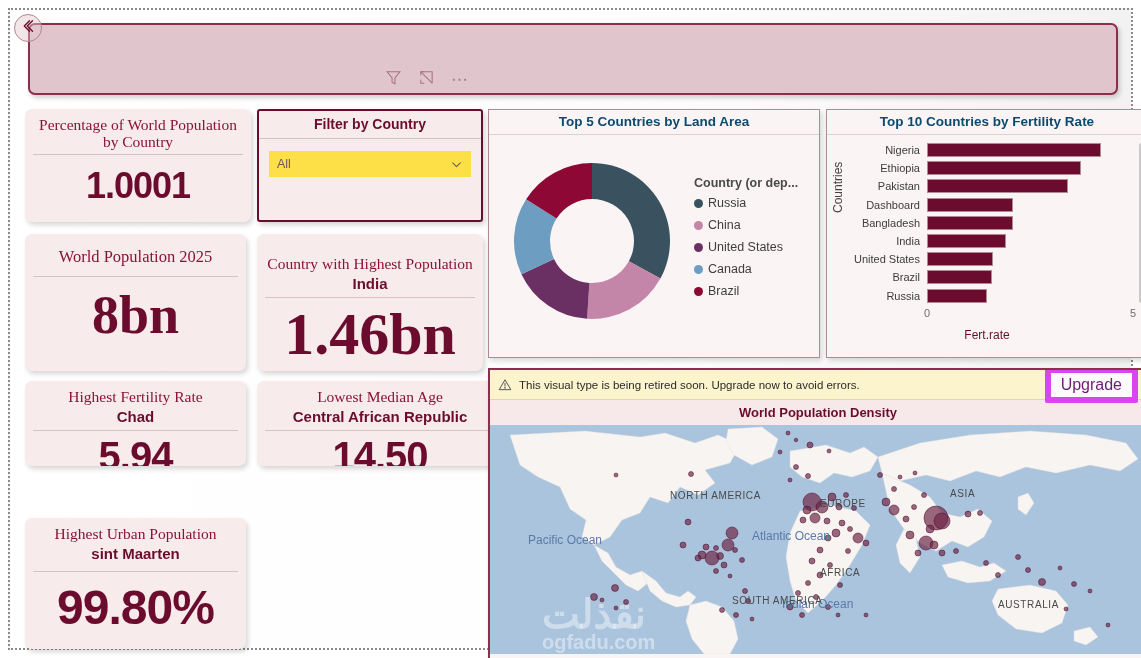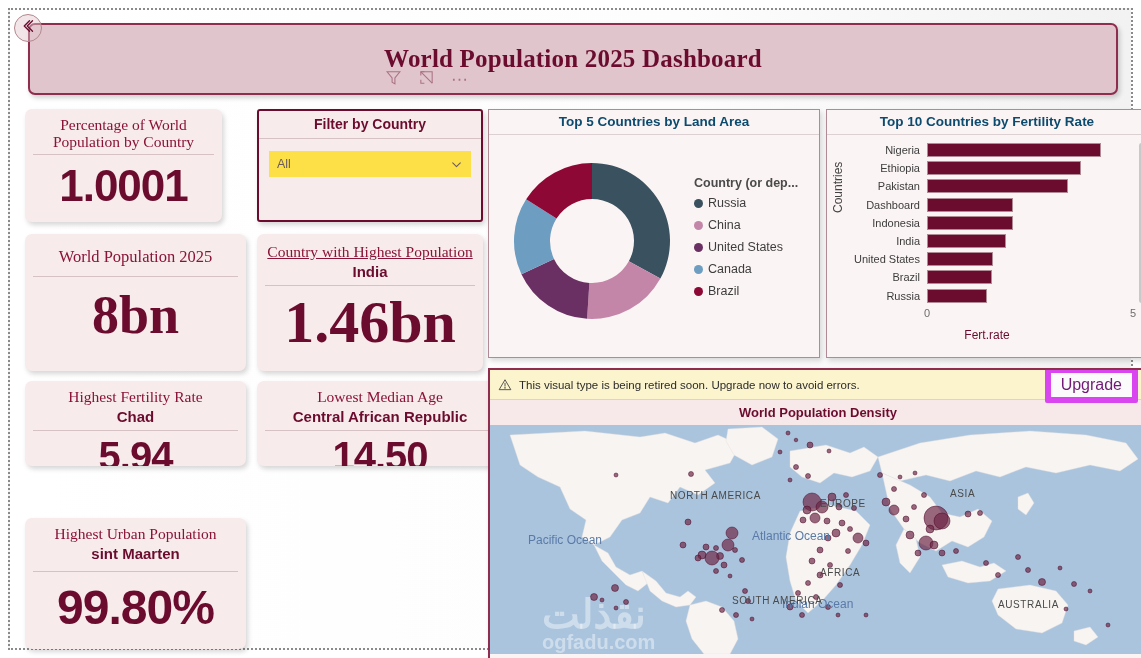--- a/index.html
+++ b/index.html
@@ -322,43 +322,42 @@
   <div id="back-btn">
     <span>
       <svg viewBox="0 0 24 24" fill="none" stroke="#6b0c2e" stroke-width="1.8" stroke-linecap="round" stroke-linejoin="round">
         <polyline points="14,5 7,12 14,19"></polyline>
         <polyline points="18,5 11,12 18,19"></polyline>
       </svg>
     </span>
   </div>
 
   <div id="header">
-    <div id="header-title">World Population 2025 Dashboard</div>
     <div id="header-icons">
       <span>
         <svg viewBox="0 0 24 24" fill="none" stroke="#6b0c2e" stroke-width="1.5">
           <polygon points="3,4 21,4 14,12.5 14,21 10,18.5 10,12.5"></polygon>
         </svg>
       </span>
       <span>
         <svg viewBox="0 0 24 24" fill="none" stroke="#6b0c2e" stroke-width="1.5">
           <path d="M4 9 V4 H9"></path>
           <path d="M4 4 L20 20"></path>
           <path d="M4 15 V20 H9"></path>
           <path d="M20 20 V4 H4"></path>
         </svg>
       </span>
       <span class="dots-icon">⋯</span>
     </div>
   </div>
 
-  <div class="card kpi" style="left:15px; top:99px; width:197px; height:113px;">
+  <div class="card kpi" style="left:15px; top:99px; width:226px; height:113px;">
     <div class="kpi-title">Percentage of World Population by Country</div>
     <div class="kpi-rule"></div>
-    <div class="kpi-value" style="font-size:44px; line-height:62px;text-align:center;">1.0001</div>
+    <div class="kpi-value" style="font-size:36px; line-height:62px;text-align:center;">1.0001</div>
   </div>
 
   <div class="card kpi" style="left:15px; top:224px; width:221px; height:137px;">
     <div class="kpi-title" style="font-size:16.5px; padding-top:14px;">World Population 2025</div>
     <div class="kpi-rule" style="margin-top:8px;"></div>
     <div class="kpi-value serif" style="font-size:54px; line-height:76px;">8bn</div>
   </div>
 
   <div class="card kpi" style="left:15px; top:371px; width:221px; height:85px;">
     <div class="kpi-title">Highest Fertility Rate</div>
@@ -380,21 +379,21 @@
       <span id="slicer-value">All</span>
       <span id="slicer-chevron">
         <svg viewBox="0 0 24 24" fill="none" stroke="#6b5b5d" stroke-width="2" stroke-linecap="round" stroke-linejoin="round">
           <polyline points="5,9 12,16 19,9"></polyline>
         </svg>
       </span>
     </div>
   </div>
 
   <div class="card kpi" style="left:247px; top:224px; width:226px; height:137px;">
-    <div class="kpi-title" style="padding-top:9px;text-decoration:underline;">Country with Highest Population</div>
+    <div class="kpi-title" style="padding-top:21px;">Country with Highest Population</div>
     <div class="kpi-sub">India</div>
     <div class="kpi-rule"></div>
     <div class="kpi-value serif" style="font-size:60px; line-height:72px;">1.46bn</div>
   </div>
 
   <div class="card kpi" style="left:247px; top:371px; width:246px; height:85px;">
     <div class="kpi-title">Lowest Median Age</div>
     <div class="kpi-sub">Central African Republic</div>
     <div class="kpi-rule"></div>
     <div class="kpi-value" style="font-size:40px; line-height:50px;">14.50</div>
@@ -464,21 +463,21 @@
               <div class="bar-fill" style="width: 68.6%; background: rgb(107, 12, 46);"></div>
             </div>
           </div>
           <div class="bar-row">
             <div class="bar-cat">Dashboard</div>
             <div class="bar-track">
               <div class="bar-fill" style="width: 41.8%; background: rgb(107, 12, 46);"></div>
             </div>
           </div>
           <div class="bar-row">
-            <div class="bar-cat">Indonesia</div>
+            <div class="bar-cat">Bangladesh</div>
             <div class="bar-track">
               <div class="bar-fill" style="width: 41.8%; background: rgb(107, 12, 46);"></div>
             </div>
           </div>
           <div class="bar-row">
             <div class="bar-cat">India</div>
             <div class="bar-track">
               <div class="bar-fill" style="width: 38.2%; background: rgb(107, 12, 46);"></div>
             </div>
           </div>

